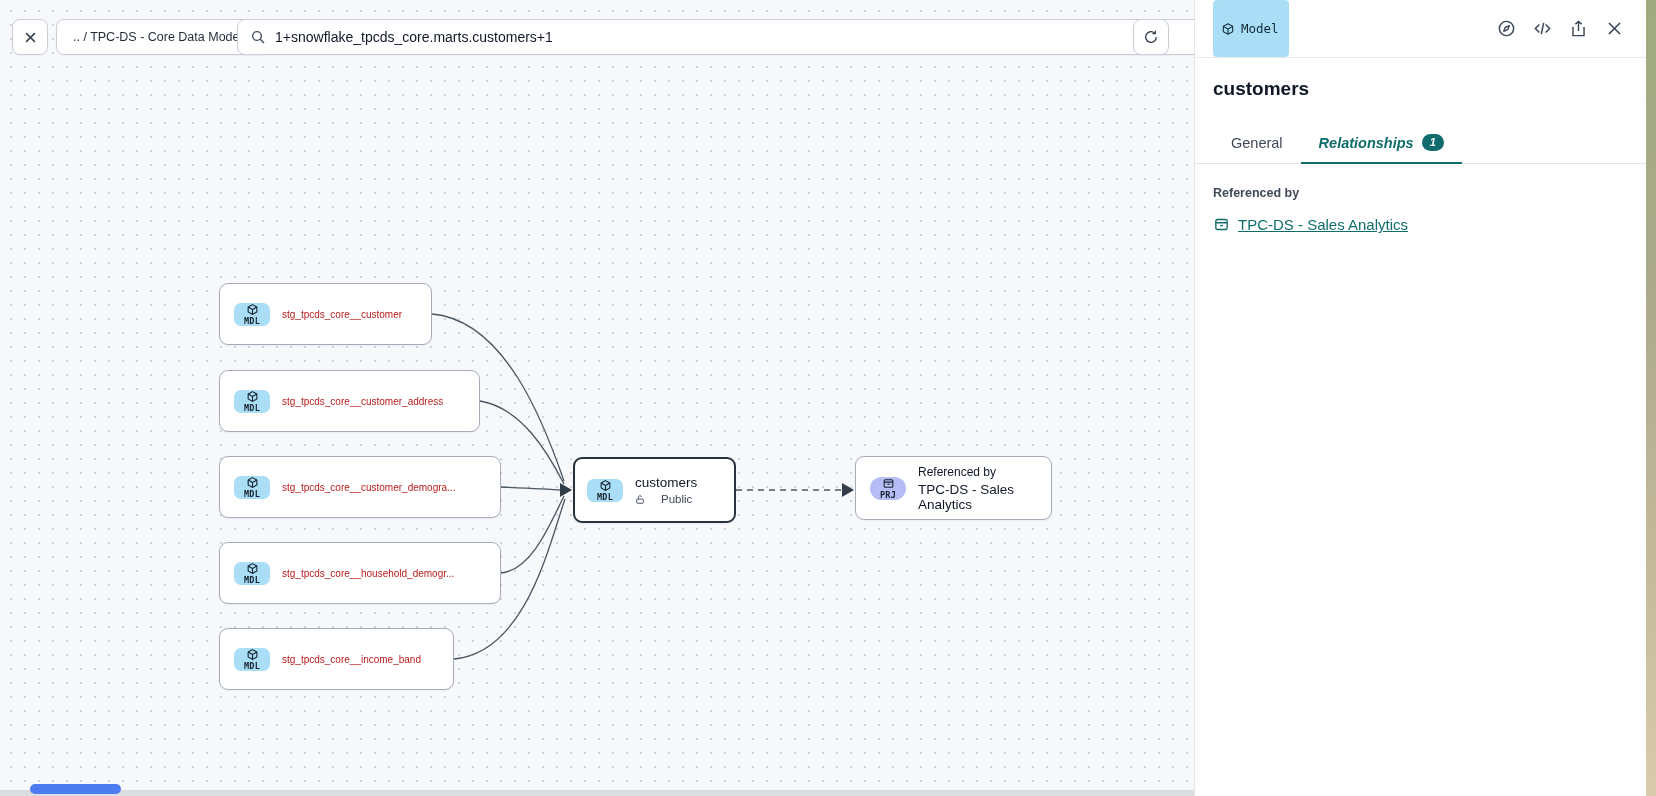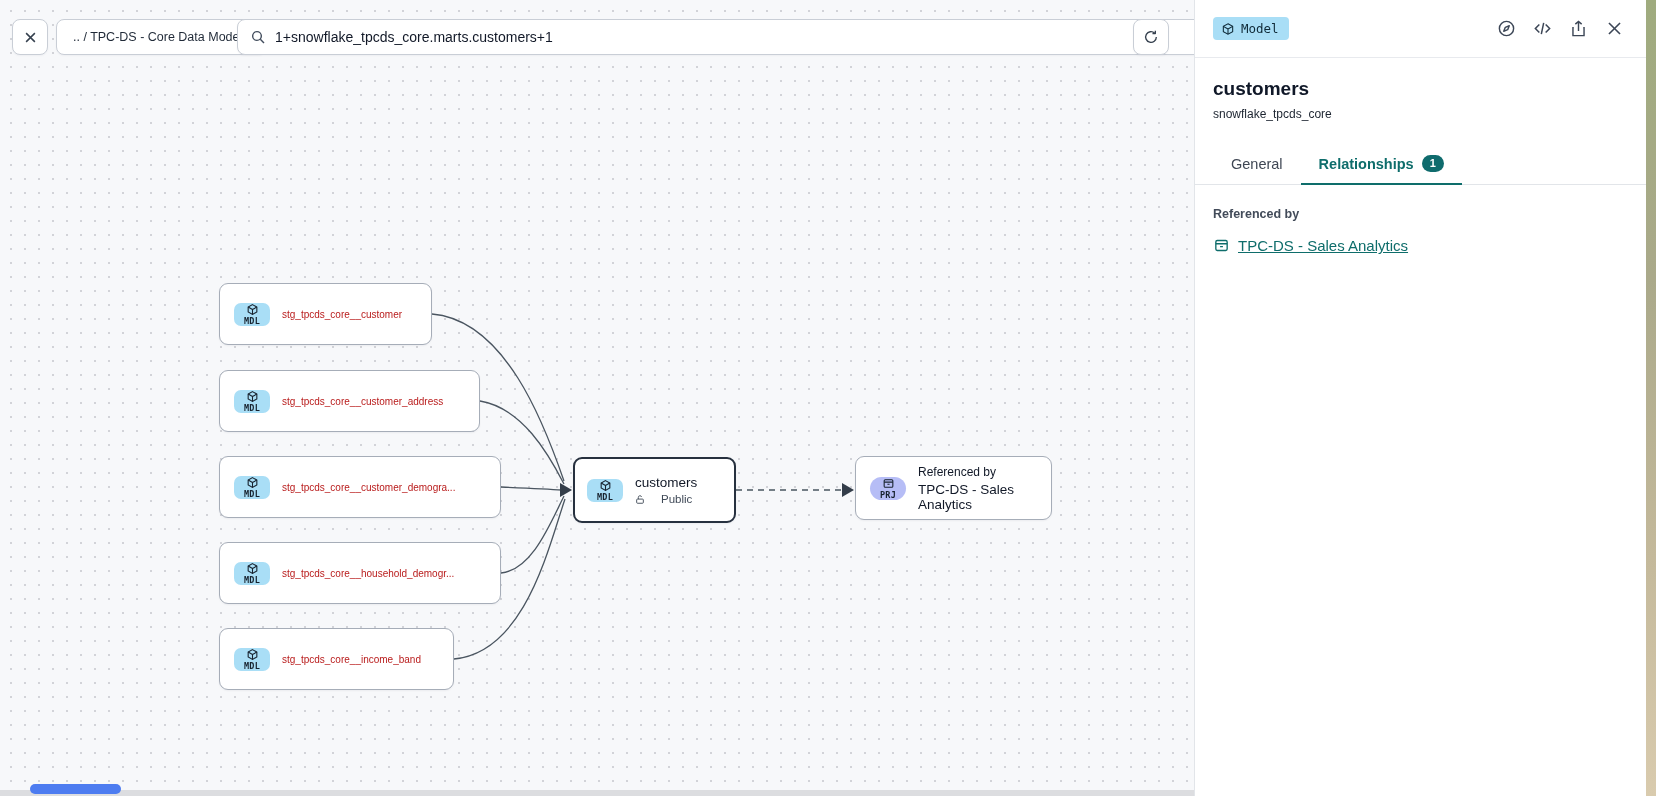--- a/index.html
+++ b/index.html
@@ -44,35 +44,35 @@
   .node-title { font-size:13.5px; color:#111827; }
   .vis-row { display:flex; align-items:center; gap:16px; color:#3f4957; font-size:11.5px; }
   #node-project { left:855px; top:456px; width:197px; height:64px; }
   .small-cap { font-size:12px; color:#111827; }
 
   
   #panel {
     position:absolute; left:1194px; top:0; width:452px; height:796px; background:#fff;
     border-left:1px solid #e2e5e9;
   }
-  #panel-header { height:58px; border-bottom:1px solid #e8eaee; display:flex; align-items:center; padding:0 22px 0 18px;gap:20px; }
+  #panel-header { height:58px; border-bottom:1px solid #e8eaee; display:flex; padding:0 22px 0 18px;gap:20px; }
   #type-badge {
     background:#a9def6; color:#0f2a38; border-radius:4px; padding:4px 10px 4px 8px;
     display:flex; align-items:center; gap:6px;
     font-family:"DejaVu Sans Mono", monospace; font-size:12.5px;
   }
   #header-actions { margin-left:auto; display:flex; align-items:center; gap:17px; color:#3c4656; }
   #header-actions .hicon { cursor:pointer; display:flex; }
   #panel-title-block { padding:20px 18px 0 18px; }
   #panel-title { font-size:19px; font-weight:bold; color:#101828; }
   #panel-subtitle { font-size:12px; color:#1c2430; margin-top:7px; }
   #tabs { display:flex; align-items:center; margin-top:24px; border-bottom:1px solid #e2e5e9; padding:0 18px; }
   .tab { display:flex; align-items:center; gap:8px; padding:10px 18px 12px 18px; font-size:14.5px; cursor:pointer; position:relative; }
   .tab.inactive { color:#3f4754; }
-  .tab.active { color:#0e6d6b; font-weight:bold; }
+  .tab.active { color:#0e6d6b; font-weight:bold;font-style:italic; }
   .tab.active::after { content:""; position:absolute; left:0; right:0; bottom:-1px; height:2.5px; background:#0e6d6b; }
   .tab-badge {
     background:#0f6b6d; color:#fff; font-size:11px; font-weight:bold;
     border-radius:999px; padding:2px 8px; line-height:1.2;
   }
   #relationships-body { padding:22px 18px; }
   #referenced-by-heading { font-size:12.5px; font-weight:bold; color:#424b59; }
   #referenced-by-link { display:flex; align-items:center; gap:8px; margin-top:16px; color:#0e6d6b; cursor:pointer; }
   #referenced-by-link .link-text { font-size:15px; text-decoration:underline; }
 
@@ -252,21 +252,20 @@
       <span class="hicon">
         <svg class="ic" width="19" height="19" viewBox="0 0 24 24" fill="none" stroke="currentColor" stroke-width="2">
             <path d="M5 5l14 14M19 5L5 19"></path>
           </svg>
       </span>
     </div>
   </div>
 
   <div id="panel-title-block">
     <div id="panel-title">customers</div>
-    <div id="panel-subtitle">snowflake_tpcds_core</div>
   </div>
 
   <div id="tabs">
     <div class="tab inactive">
       <span>General</span>
     </div>
     <div class="tab active">
       <span>Relationships</span>
       <span class="tab-badge">1</span>
     </div>

